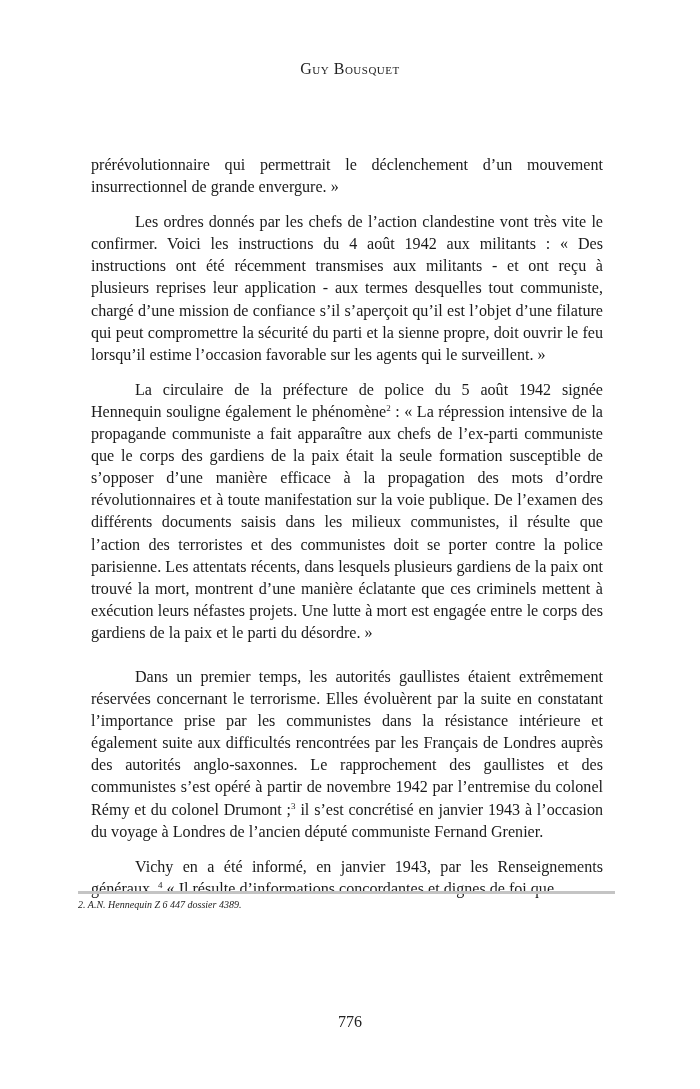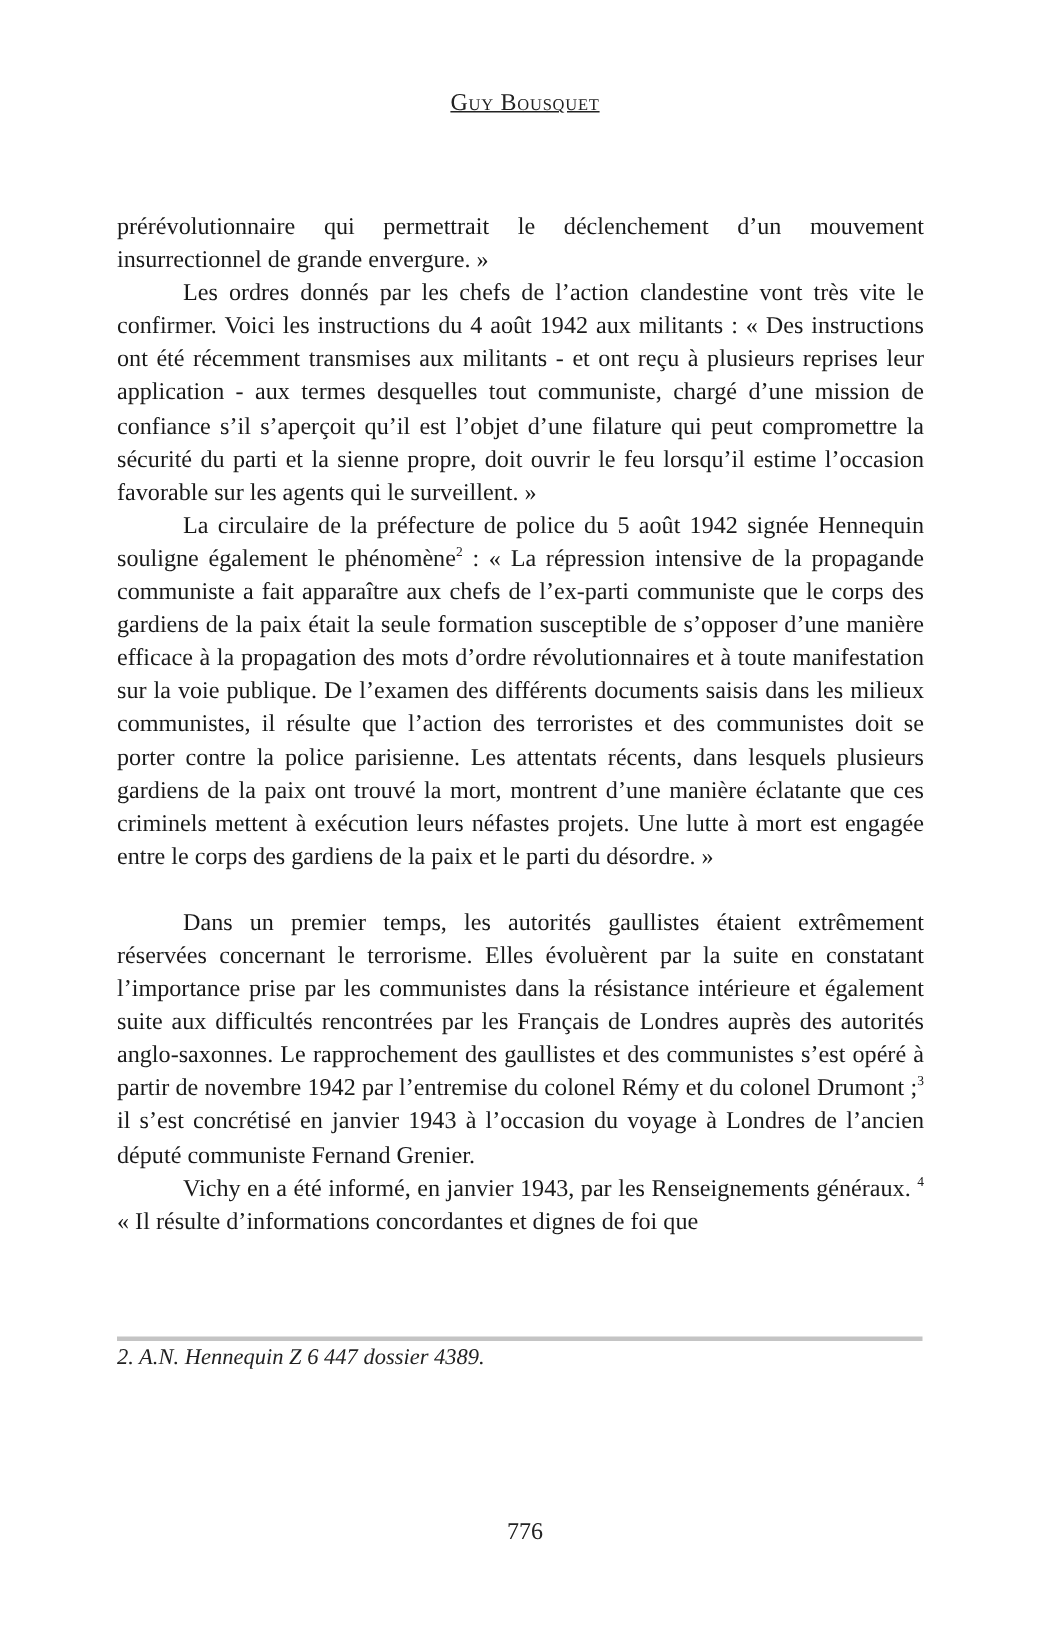--- a/index.html
+++ b/index.html
@@ -18,33 +18,32 @@
     .running-head {
       position: absolute;
       top: 60px;
       left: 0;
       width: 700px;
       text-align: center;
       font-size: 16px;
       letter-spacing: 0.5px;
       font-variant: small-caps;
       color: #222;
-      text-decoration: underline;
     }
     .body-text {
       position: absolute;
       top: 141px;
       left: 78px;
       width: 538px;
       font-size: 16.1px;
       line-height: 22.1px;
       text-align: justify;
     }
     .body-text p {
-      margin: 0;
+      margin: 13px;
       text-align: justify;
     }
     .body-text p.indent {
       text-indent: 44px;
     }
     .body-text p.gap {
       margin-top: 22px;
     }
     sup {
       font-size: 9px;
@@ -57,21 +56,21 @@
       left: 78px;
       width: 537px;
       height: 3px;
       background: #c4c4c4;
     }
     .footnotes {
       position: absolute;
       top: 897px;
       left: 78px;
       width: 540px;
-      font-size: 15px;
+      font-size: 10px;
       line-height: 16.6px;
       font-style: italic;
       color: #222;
     }
     .footnotes p {
       margin: 0;
     }
     .page-number {
       position: absolute;
       top: 1013px;

